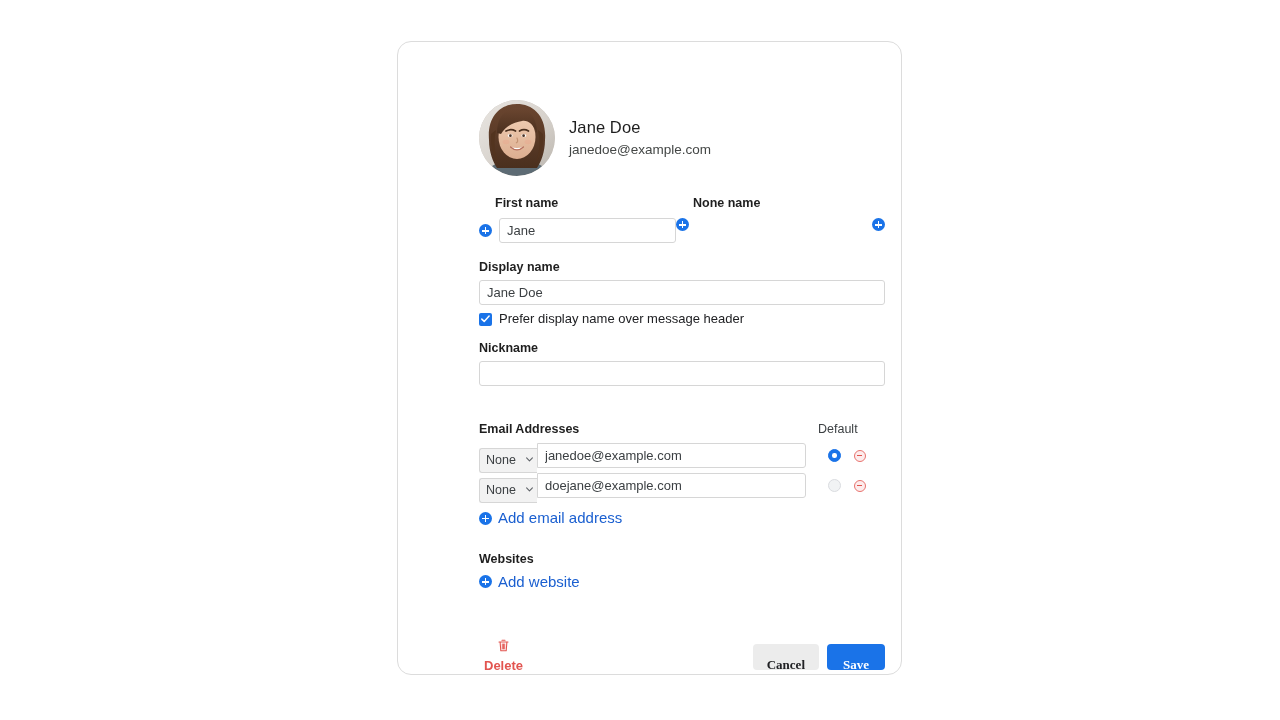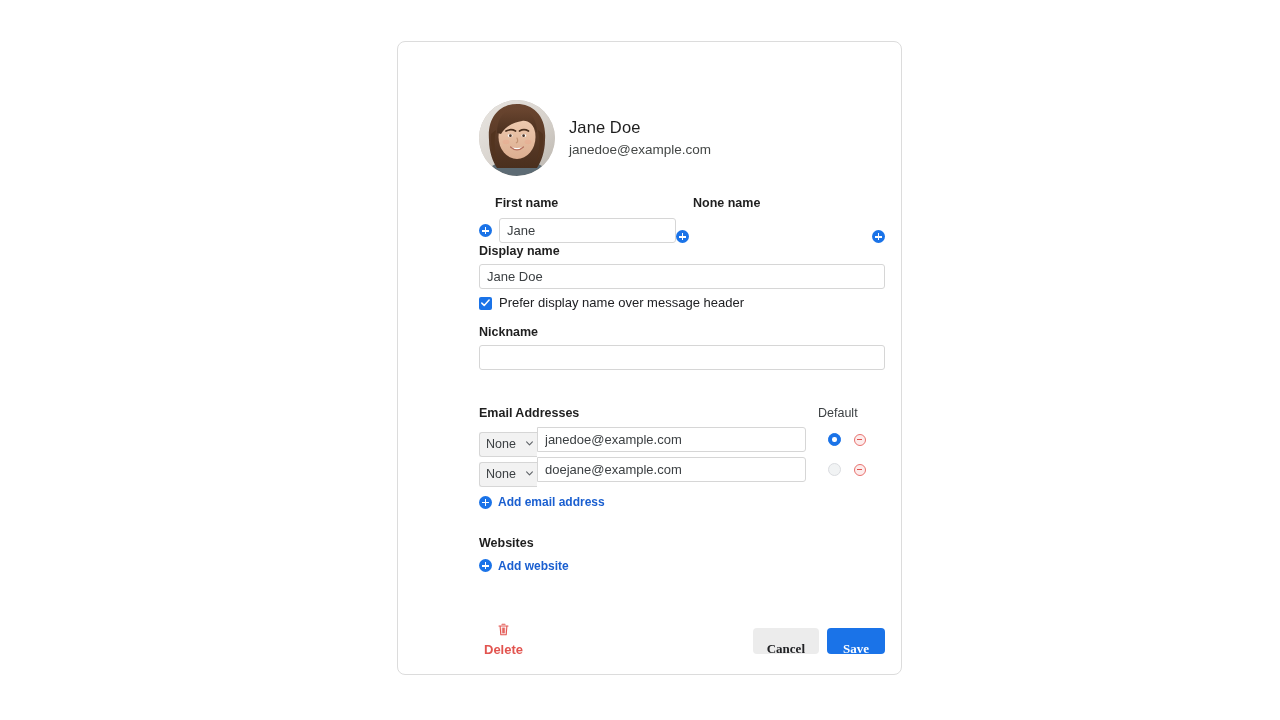--- a/index.html
+++ b/index.html
@@ -21,21 +21,21 @@
 
   
   .card {
     position: absolute;
     left: 397px;
     top: 41px;
     width: 505px;
     height: 634px;
     background: #ffffff;
     border: 1px solid #dcdcdc;
-    border-radius: 8px;
+    border-radius: 14px;
   }
 
   .card-inner {
     position: absolute;
     left: 81px;
     top: 57px;
     width: 406px;
   }
 
   
@@ -115,21 +115,22 @@
   
   .names-labels {
     display: flex;
     margin-bottom: 2px;
   }
   .names-labels .lbl-first { width: 198px; padding-left: 16px; }
   .names-labels .lbl-last  { width: 198px; padding-left: 16px; }
 
   .names-row {
     display: flex;
-    align-items: flex-end;
+    align-items: flex-start;
+    margin-bottom: 16px;
   }
   .name-group { display: flex; align-items: center; gap: 7px; width: 198px; }
   .name-group .txtinput { width: 177px; }
   .names-row .tail-plus { margin-left: 7px; }
 
   
   .check-row {
     display: flex;
     align-items: center;
     gap: 7px;
@@ -261,24 +262,23 @@
 
   
   .addlink {
     display: inline-flex;
     align-items: center;
     gap: 6px;
     margin-top: 7px;
     cursor: pointer;
   }
   .addlink .lnk {
-    font-size: 12px;
+    font-size: 15px;
     color: #1a5fd0;
     line-height: 16px;
-    font-weight: bold;
   }
 
   
   .actions {
     display: flex;
     align-items: center;
     margin-top: 47px;
   }
   .delete-btn {
     display: inline-flex;

